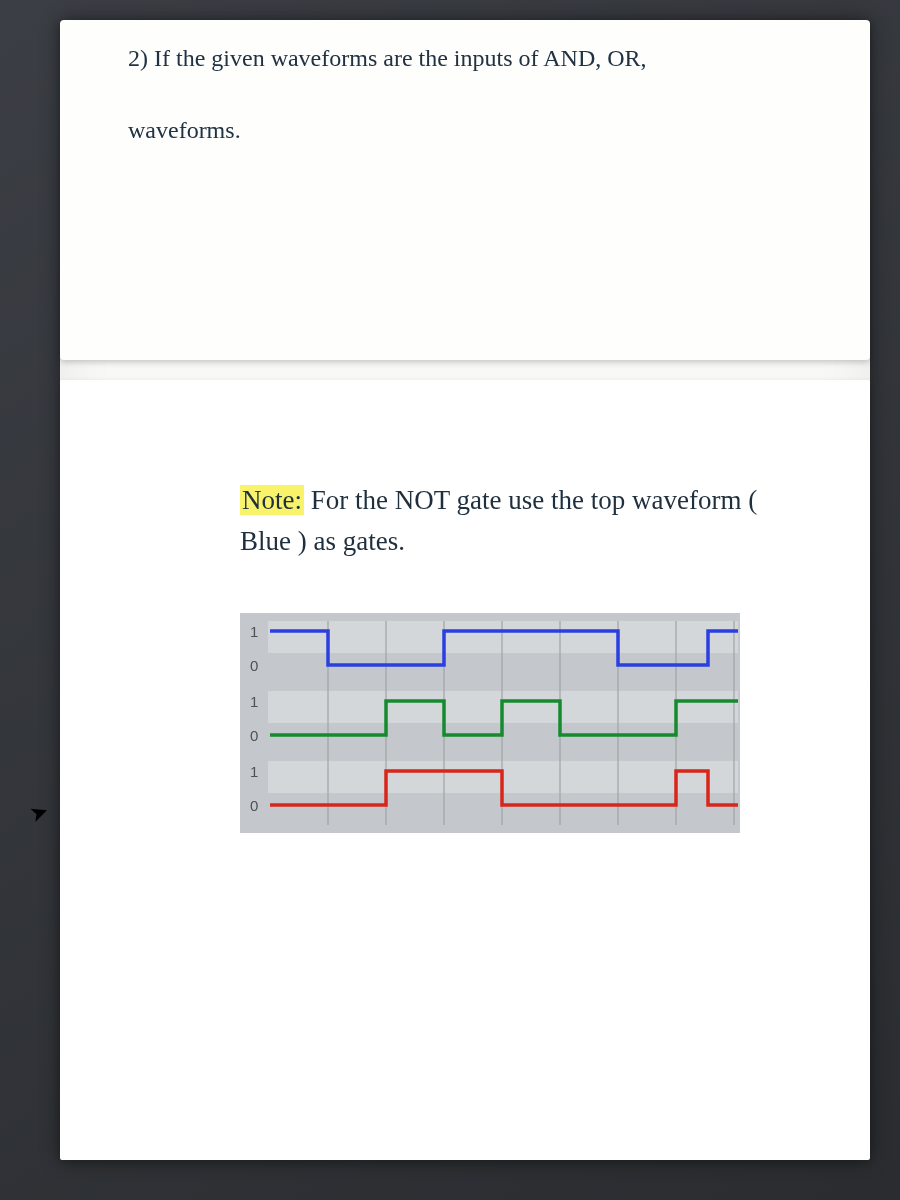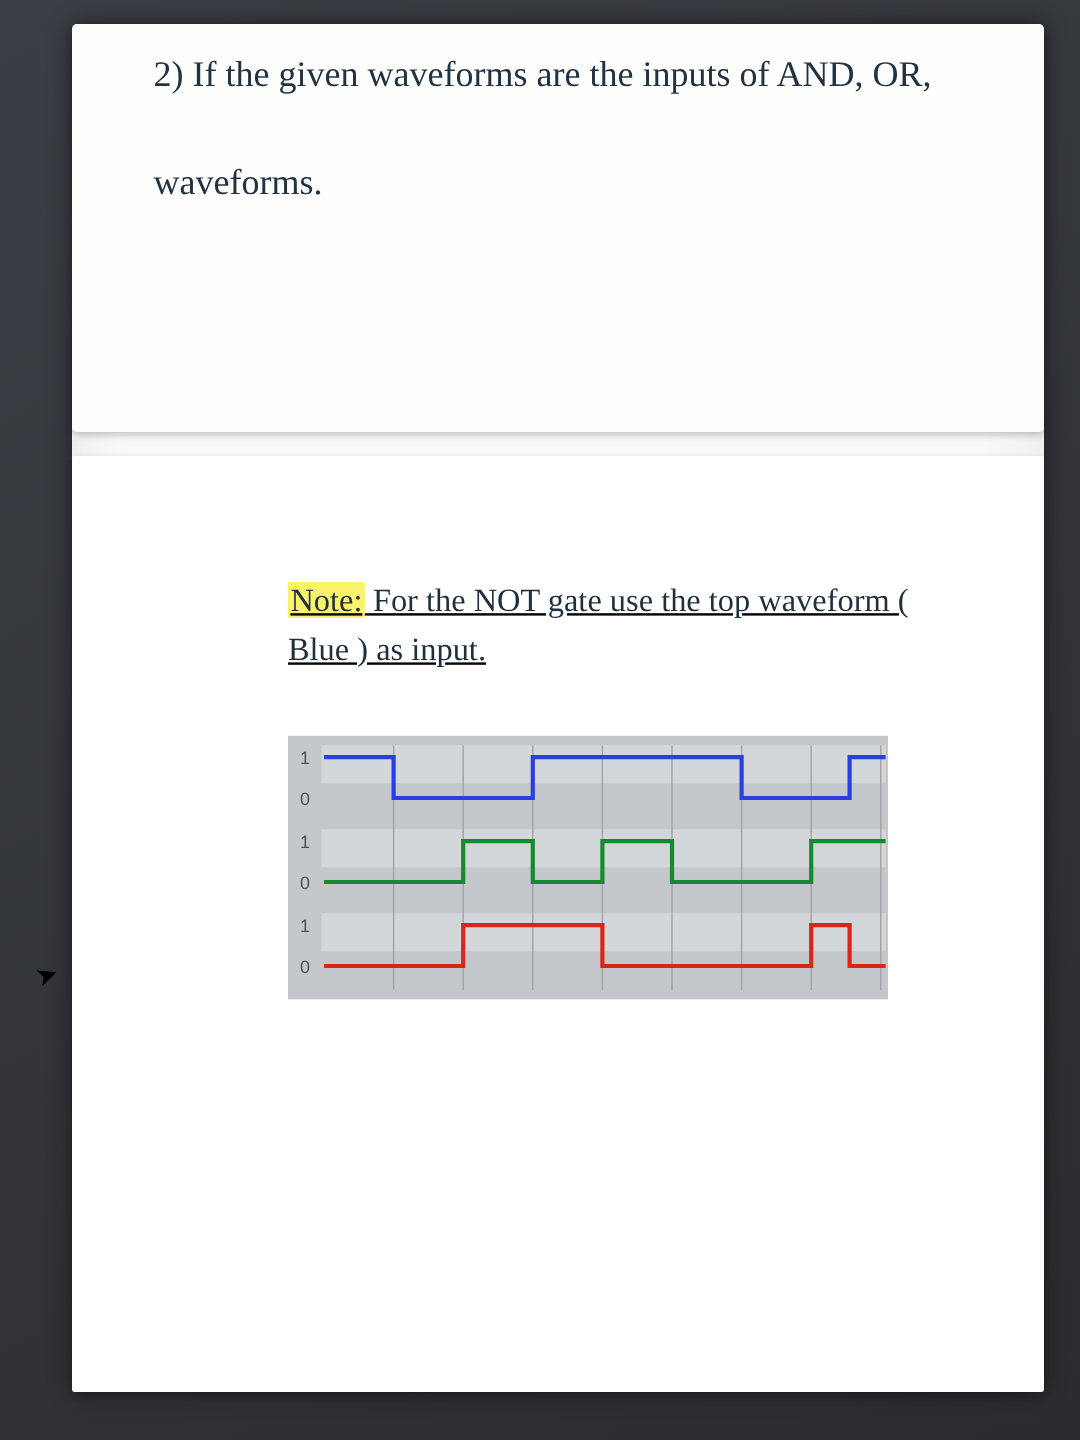--- a/index.html
+++ b/index.html
@@ -7,22 +7,22 @@
     font-family:Georgia,"Times New Roman",serif;}
   .screen{position:absolute;inset:20px 30px 40px 60px;
     background:#f8f8f7;border-radius:6px;
     box-shadow:0 0 20px rgba(0,0,0,.45),inset 0 0 60px rgba(0,0,0,.07);}
   .card{position:absolute;left:0;right:0;}
   .card.top{top:0;height:340px;background:#fefefd;
     border-radius:4px;
     box-shadow:0 2px 6px rgba(0,0,0,.22);}
   .card.bottom{top:360px;bottom:0;background:#ffffff;
     border-radius:2px;
-    box-shadow:0 2px 6px rgba(0,0,0,.12);text-decoration:underline;}
-  .question{padding:20px 70px 0 68px;font-size:30px;line-height:1.5;
+    box-shadow:0 2px 6px rgba(0,0,0,.12);}
+  .question{padding:20px 70px 0 68px;font-size:24px;line-height:1.5;
     color:#213243;}
   .noteblock{padding:100px 70px 0 180px;font-size:27px;line-height:1.5;
     color:#1f2f3d;}
   .hl{background:#f8f36a;padding:0 2px;}
   .wave-img{display:block;margin:52px 0 0 0;width:500px;height:220px;}
   .cursor{position:absolute;left:30px;top:800px;font-size:22px;color:#000;
     transform:rotate(-20deg);}
 </style>
 </head>
 <body>
@@ -34,21 +34,21 @@
       <span>2)</span>
       <span>If the given waveforms are the inputs of AND, OR,</span><br>
       <br>
       <span>waveforms.</span>
     </div>
   </div>
 
   <div class="card bottom">
     <div class="noteblock">
       <span class="hl">Note:</span><span> For the NOT gate use the top waveform (</span><br>
-      <span>Blue ) as input.</span>
+      <span>Blue ) as gates.</span>
 
       <svg class="wave-img" viewBox="0 0 500 220">
         <rect x="0" y="0" width="500" height="220" fill="#c4c8cc"></rect>
 
         <rect x="28" y="8" width="470" height="32" fill="#d4d7da"></rect>
         <rect x="28" y="40" width="470" height="32" fill="#c4c8cc"></rect>
         <rect x="28" y="78" width="470" height="32" fill="#d4d7da"></rect>
         <rect x="28" y="110" width="470" height="32" fill="#c4c8cc"></rect>
         <rect x="28" y="148" width="470" height="32" fill="#d4d7da"></rect>
         <rect x="28" y="180" width="470" height="32" fill="#c4c8cc"></rect>

